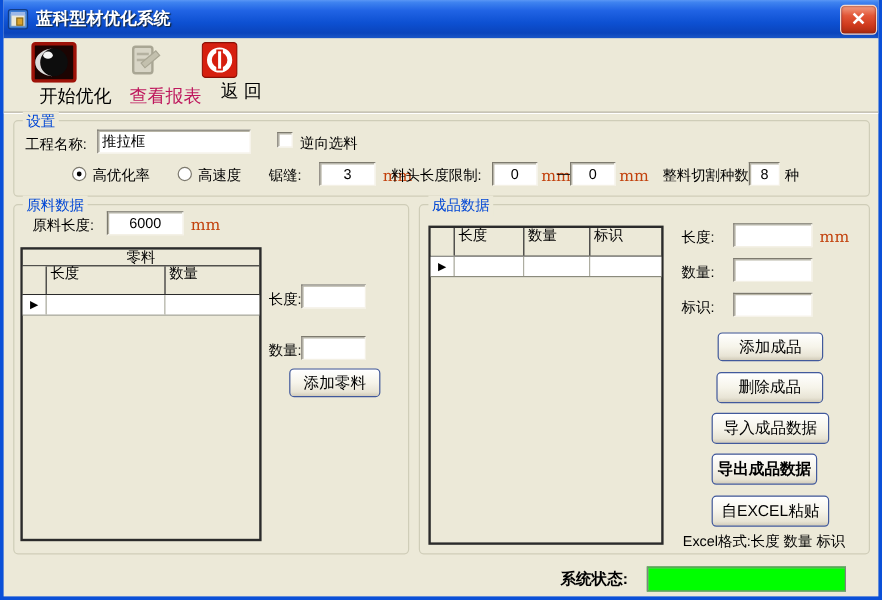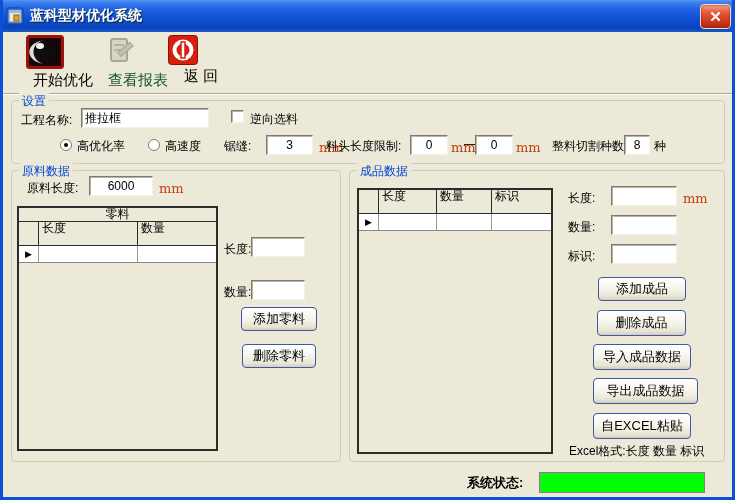--- a/index.html
+++ b/index.html
@@ -27,21 +27,21 @@
     box-shadow:inset 0 0 2px #7d1a07;
   }
 
   
   .toolbar{ position:absolute; left:0; top:32px; width:729px; height:62px; background:#ECE9D8; }
   .toolbar-sep{ position:absolute; left:0; top:93px; width:729px; height:2px;
     border-top:1px solid #aca899; border-bottom:1px solid #fff; }
   .tbtn{ position:absolute; top:35px; height:58px; display:flex; flex-direction:column;
     align-items:center; justify-content:flex-start; background:transparent; border:none; }
   .tbtn .lbl{ font-size:15px; color:#000; margin-top:2px; white-space:nowrap;margin-left:36px; }
-  .tbtn.disabled .lbl{ color:#14532d; }
+  .tbtn.disabled .lbl{ color:#be185d; }
 
   
   .groupbox{ position:absolute; border:1px solid #cfcdb8; border-radius:4px; }
   .legend{ position:absolute; background:#ECE9D8; padding:0 3px; font-size:12px; color:#0046D5; }
 
   .lab{ position:absolute; font-size:12px; color:#000; white-space:nowrap; }
   .mm{ position:absolute; font-family:"DejaVu Serif", serif; font-size:13px; color:#c2410c; }
 
   
   .tb{
@@ -177,21 +177,20 @@
       <div class="cell" style="flex:1; border-right:none;"></div>
     </div>
   </div>
 
   <span class="lab" style="left:221px; top:241px;">长度:</span>
   <input class="tb" style="left: 248px; top: 237px; width: 54px; height: 20px;">
   <span class="lab" style="left:221px; top:284px;">数量:</span>
   <input class="tb" style="left: 248px; top: 280px; width: 54px; height: 20px;">
 
   <div class="xpbtn" style="left:238px; top:307px; width:76px; height:24px;">添加零料</div>
-  <div class="xpbtn" style="left:239px; top:344px; width:74px; height:24px;">删除零料</div>
 
   <div class="groupbox" style="left:346px; top:170px; width:376px; height:292px;"></div>
   <span class="legend" style="left:354px; top:163px;">成品数据</span>
 
   <div class="grid" style="left:354px; top:188px; width:196px; height:266px;">
     <div class="grid-head">
       <div class="cell sel-cell"></div>
       <div class="cell" style="width:58px;">长度</div>
       <div class="cell" style="width:55px;">数量</div>
       <div class="cell" style="flex:1; border-right:none;">标识</div>
@@ -210,20 +209,20 @@
 
   <span class="lab" style="left:565px; top:219px;">数量:</span>
   <input class="tb" style="left: 608px; top: 215px; width: 66px; height: 20px;">
 
   <span class="lab" style="left:565px; top:248px;">标识:</span>
   <input class="tb" style="left: 608px; top: 244px; width: 66px; height: 20px;">
 
   <div class="xpbtn" style="left:595px; top:277px; width:88px; height:24px;">添加成品</div>
   <div class="xpbtn" style="left:590px; top:344px; width:98px; height:26px;">导入成品数据</div>
   <div class="xpbtn" style="left:594px; top:310px; width:89px; height:26px;">删除成品</div>
-  <div class="xpbtn" style="left:590px; top:378px; width:105px; height:26px;">导出成品数据</div>
+  <div class="xpbtn" style="left:590px; top:378px; width:88px; height:26px;font-weight:bold;">导出成品数据</div>
   <div class="xpbtn" style="left:590px; top:413px; width:98px; height:26px;">自EXCEL粘贴</div>
   <span class="lab" style="left:566px; top:443px;">Excel格式:长度 数量 标识</span>
 
   <span class="status-label" style="left:464px; top:474px;">系统状态:</span>
   <div class="status-bar" style="left:536px; top:472px; width:166px; height:21px;"></div>
 
 </div>
 
 </body></html>

